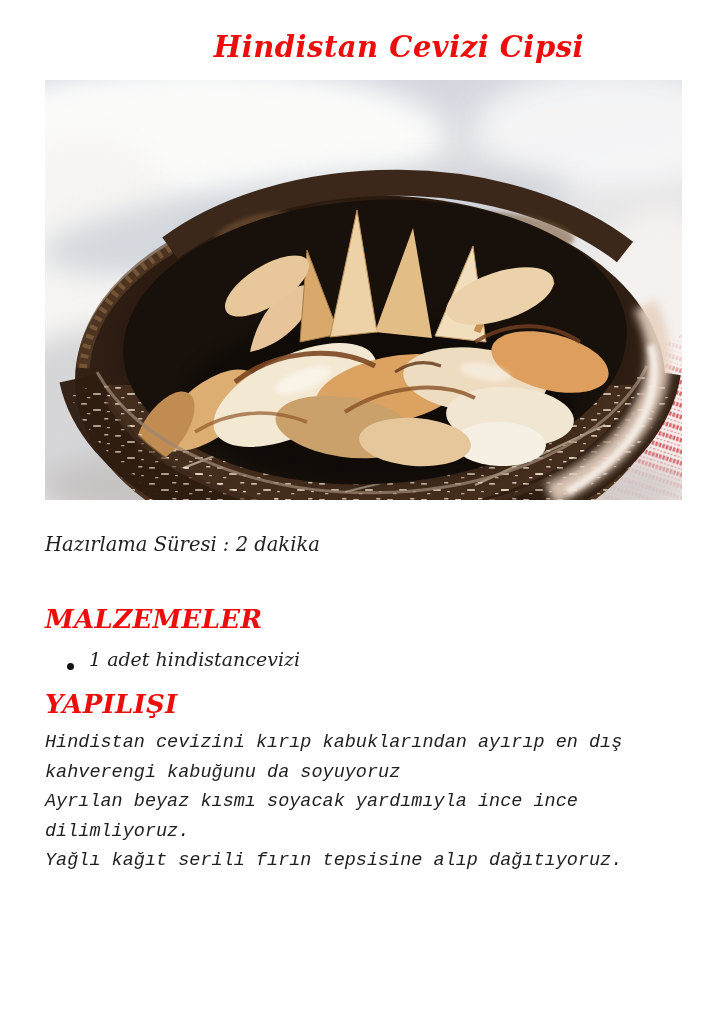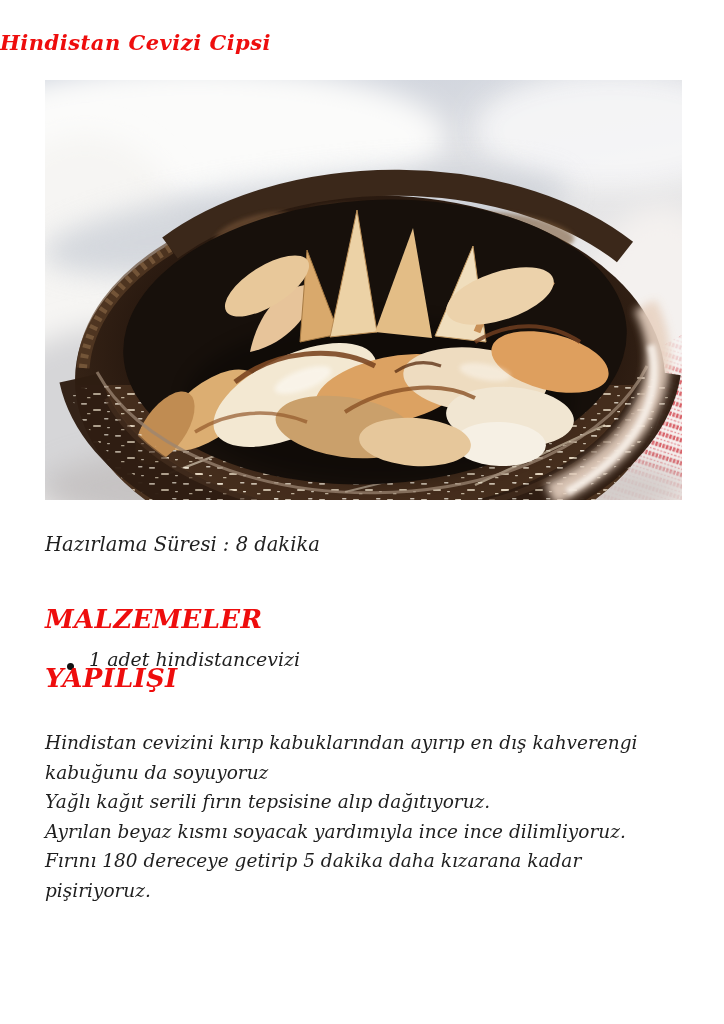--- a/index.html
+++ b/index.html
@@ -1,45 +1,45 @@
 <!DOCTYPE html>
 <html><head>
 <meta charset="utf-8">
 <style>
   html,body{margin:0;padding:0;background:#ffffff;}
   .page{
     position:relative;width:724px;height:1024px;background:#ffffff;overflow:hidden;
     font-family:"DejaVu Serif","Liberation Serif",serif;font-style:italic;color:#1f1f1f;
   }
   .title{
-    position:absolute;top:30px;left:0;width:584px;margin:0;text-align:left;
-    font-size:21px;font-weight:bold;font-style:italic;color:#ee0d0d;letter-spacing:0.5px;
+    position:absolute;top:30px;left:0;width:584px;margin:0;text-align:right;
+    font-size:29px;font-weight:bold;font-style:italic;color:#ee0d0d;letter-spacing:0.5px;
   }
   .photo{
     position:absolute;left:45px;top:80px;width:637px;height:420px;overflow:hidden;background:#e7e7e9;
   }
   .photo svg{display:block;width:100%;height:100%;}
   .times{
     position:absolute;left:45px;top:530px;font-size:19.5px;line-height:30px;
   }
   .times p{margin:0;}
   .section-heading{
     position:absolute;left:45px;margin:0;font-size:26px;font-weight:bold;
     color:#ee0d0d;letter-spacing:0.3px;
   }
   .heading-malzemeler{top:604px;}
-  .heading-yapilisi{top:663px;}
+  .heading-yapilisi{top:689px;}
   .ingredient-row{
     position:absolute;left:67px;top:648px;display:flex;align-items:flex-end;font-size:19px;
   }
   .bullet-dot{
     width:7px;height:7px;border-radius:50%;background:#111;margin-right:15px;flex:0 0 auto;
   }
   .steps{
-    position:absolute;left:45px;top:728px;width:648px;font-size:18.5px;line-height:29.5px;
+    position:absolute;left:45px;top:728px;width:648px;font-size:18.5px;line-height:29.5px;font-family:Liberation Mono, monospace;
   }
   .steps p{margin:0;}
 </style>
 </head>
 <body>
 
 <div class="page">
 
   <h1 class="title">Hindistan Cevizi Cipsi</h1>
 
@@ -161,32 +161,31 @@
       </g>
 
       <g>
         <path d="M 600 225 A 285 175 0 0 1 505 415" stroke="#e8d3c2" stroke-width="24" fill="none" opacity="0.9" filter="url(#f4)"></path>
         <path d="M 606 265 A 272 166 0 0 1 522 412" stroke="#f8f1ea" stroke-width="8" fill="none" opacity="0.9" filter="url(#f2)"></path>
       </g>
     </svg>
   </div>
 
   <div class="times">
-    <p>Hazırlama Süresi : 8 dakika</p>
+    <p>Hazırlama Süresi : 2 dakika</p>
   </div>
 
   <h2 class="section-heading heading-malzemeler">MALZEMELER</h2>
 
   <div class="ingredient-row">
     <span class="bullet-dot"></span>
     <span>1 adet hindistancevizi</span>
   </div>
 
   <h2 class="section-heading heading-yapilisi">YAPILIŞI</h2>
 
   <div class="steps">
     <p>Hindistan cevizini kırıp kabuklarından ayırıp en dış kahverengi kabuğunu da soyuyoruz</p>
+    <p>Ayrılan beyaz kısmı soyacak yardımıyla ince ince dilimliyoruz.</p>
     <p>Yağlı kağıt serili fırın tepsisine alıp dağıtıyoruz.</p>
-    <p>Ayrılan beyaz kısmı soyacak yardımıyla ince ince dilimliyoruz.</p>
-    <p>Fırını 180 dereceye getirip 5 dakika daha kızarana kadar pişiriyoruz.</p>
   </div>
 
 </div>
 
 </body></html>

